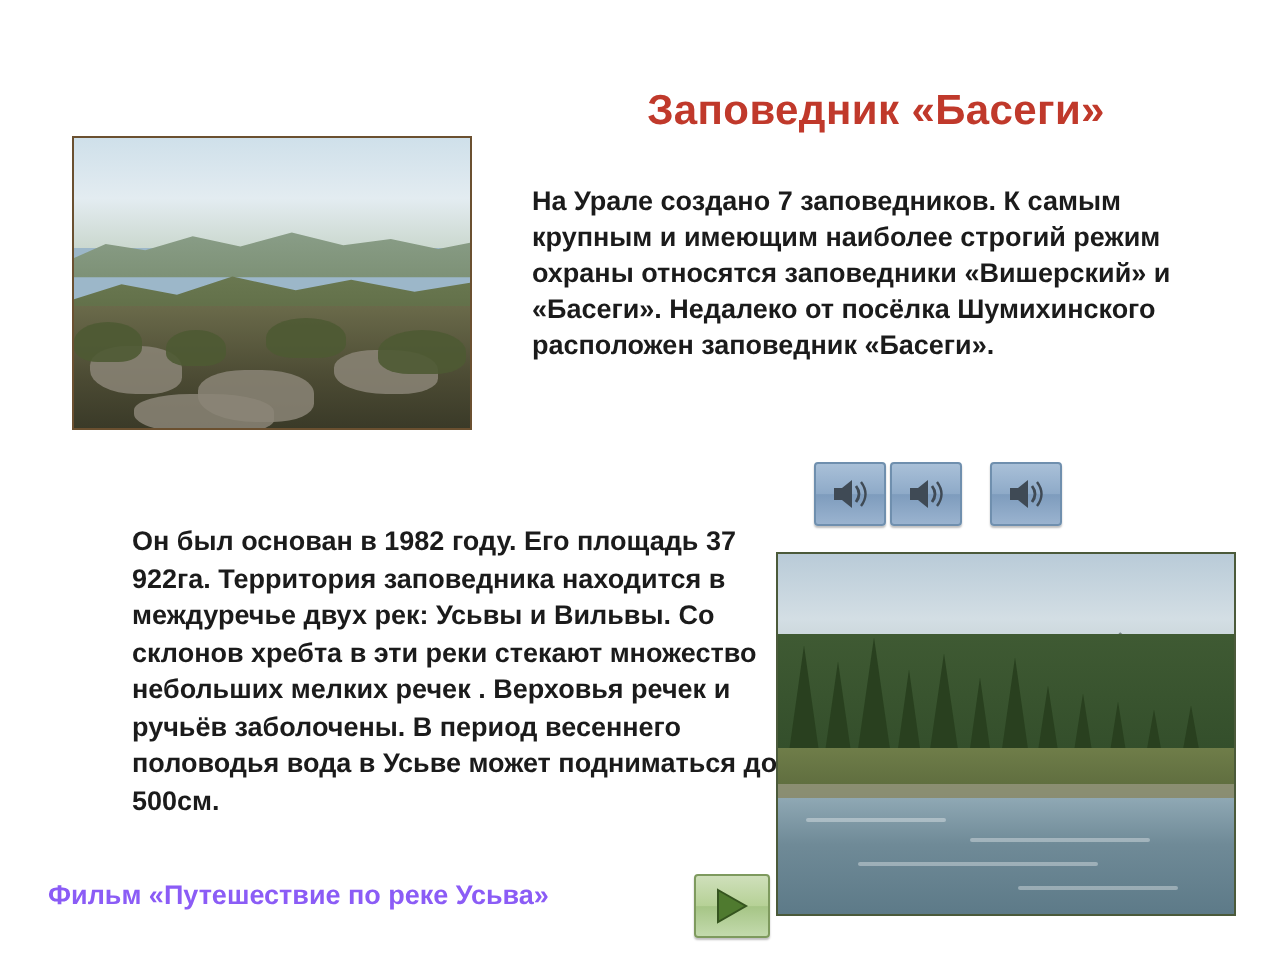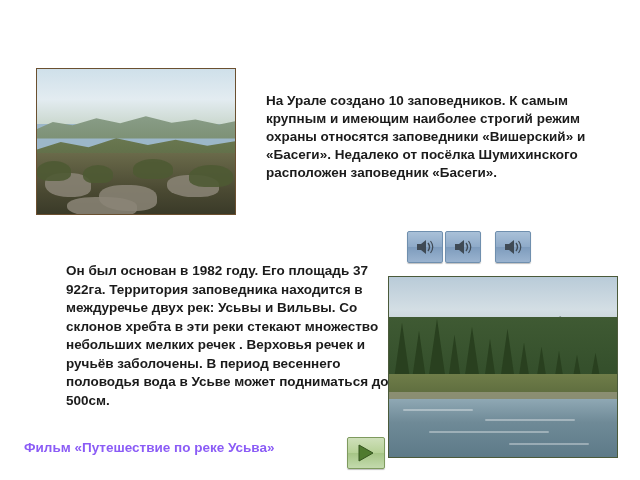--- a/index.html
+++ b/index.html
@@ -198,37 +198,38 @@
     border-radius: 2px;
     box-shadow: 0 1px 1px rgba(0,0,0,.25);
   }
   #play-button svg { position: absolute; left: 9px; top: 6px; }
 </style>
 </head>
 <body>
 
 <div class="slide">
 
+  <div class="title">Заповедник «Басеги»</div>
 
   <div class="photo-top">
     <div class="pt-sky"></div>
     <div class="pt-far"></div>
     <div class="pt-mid"></div>
     <div class="pt-fore"></div>
     <div class="pt-rock" style="left:8px;  top:104px; width:46px; height:24px;"></div>
     <div class="pt-rock" style="left:62px; top:116px; width:58px; height:26px;"></div>
     <div class="pt-rock" style="left:130px;top:106px; width:52px; height:22px;"></div>
     <div class="pt-rock" style="left:30px; top:128px; width:70px; height:20px;"></div>
     <div class="pt-bush" style="left:0px;  top:92px;  width:34px; height:20px;"></div>
     <div class="pt-bush" style="left:46px; top:96px;  width:30px; height:18px;"></div>
     <div class="pt-bush" style="left:96px; top:90px;  width:40px; height:20px;"></div>
     <div class="pt-bush" style="left:152px;top:96px;  width:44px; height:22px;"></div>
   </div>
 
-  <div class="text-top">На Урале создано 10 заповедников. К самым крупным и имеющим наиболее строгий режим охраны относятся заповедники «Вишерский» и «Басеги». Недалеко от посёлка Шумихинского расположен заповедник «Басеги».</div>
+  <div class="text-top">На Урале создано 7 заповедников. К самым крупным и имеющим наиболее строгий режим охраны относятся заповедники «Вишерский» и «Басеги». Недалеко от посёлка Шумихинского расположен заповедник «Басеги».</div>
 
 
   <div class="sound-btn" id="sound-1">
     <span>
       <svg width="20" height="18" viewBox="0 0 20 18">
         <path d="M2 6 h4 L11 2 v14 L6 12 H2 Z" fill="#3f4a55"></path>
         <path d="M13 5 q3 4 0 8" stroke="#3f4a55" stroke-width="1.4" fill="none"></path>
         <path d="M15.5 3 q4.5 6 0 12" stroke="#3f4a55" stroke-width="1.2" fill="none"></path>
       </svg>
     </span>

